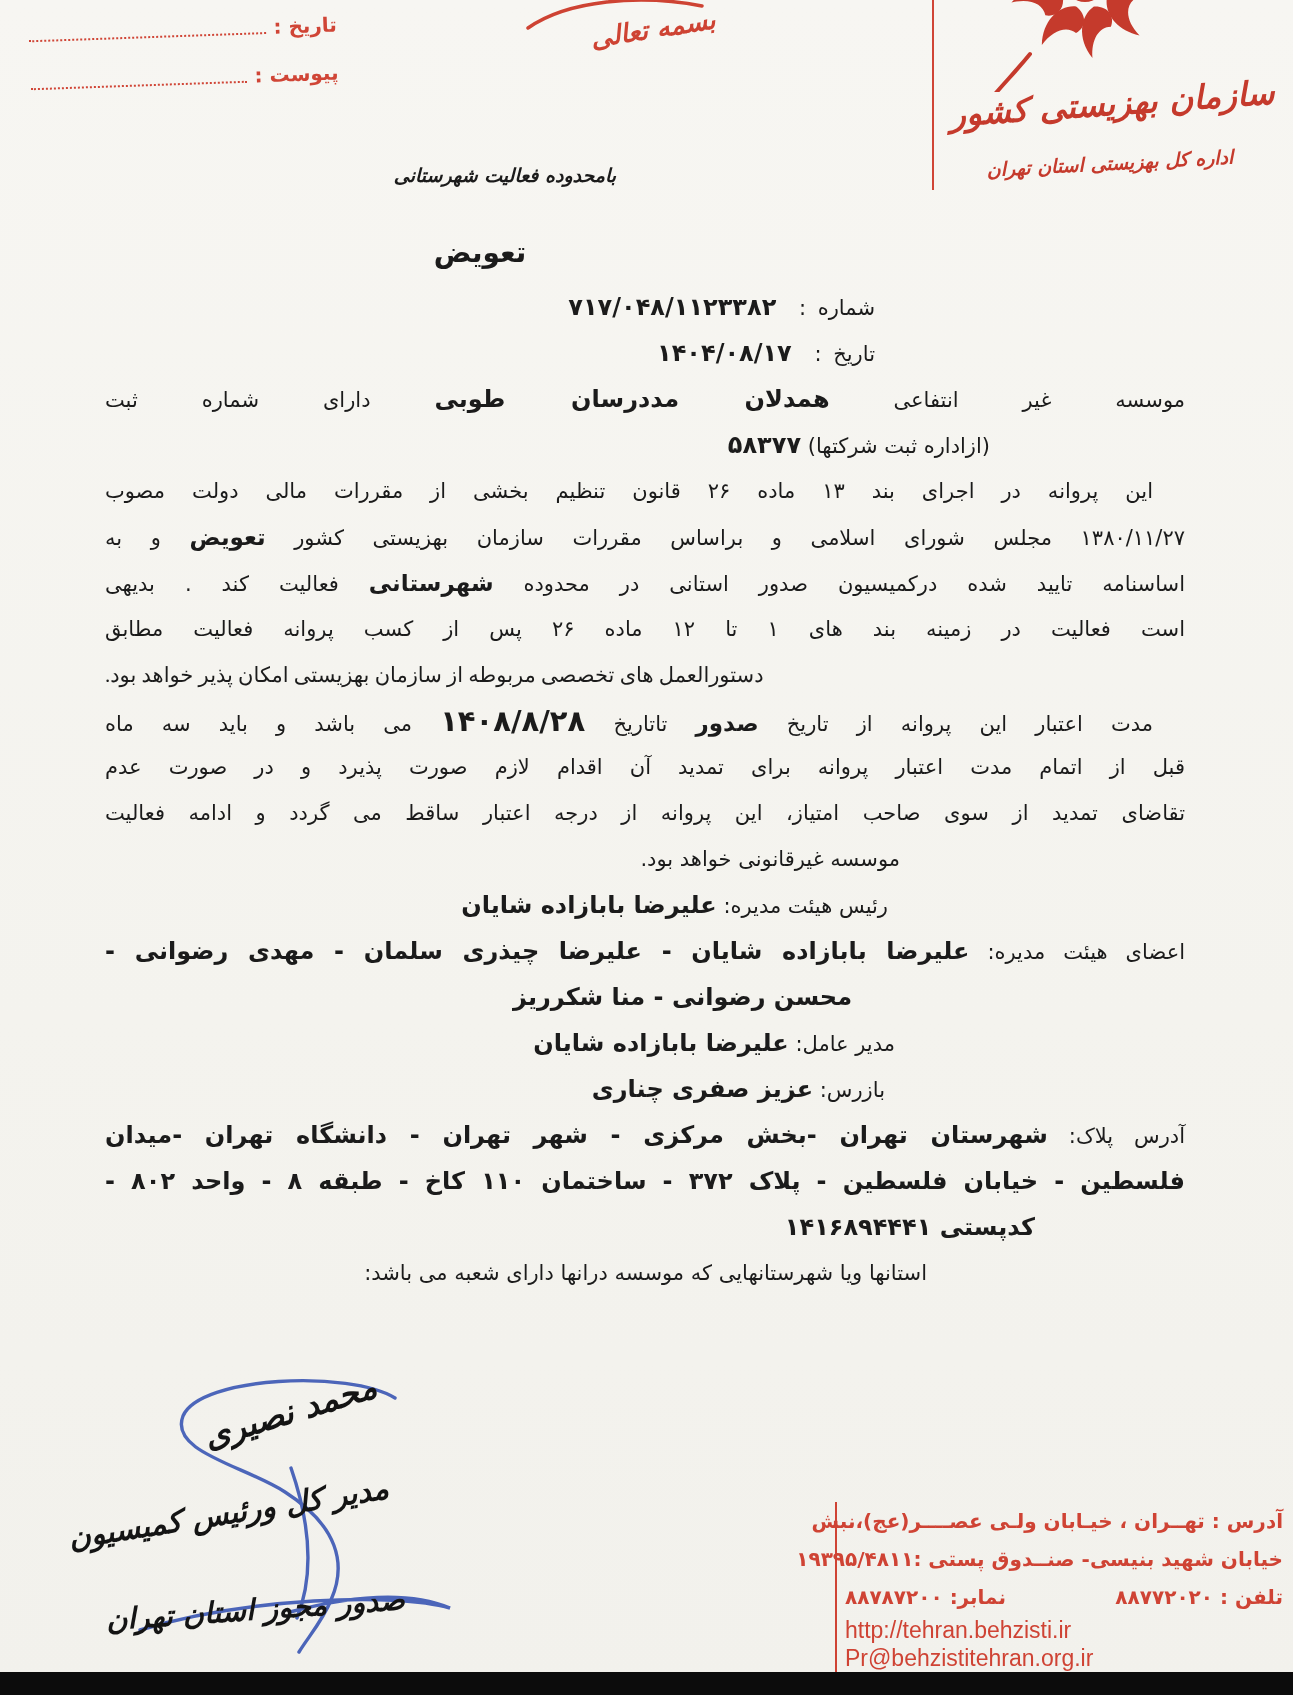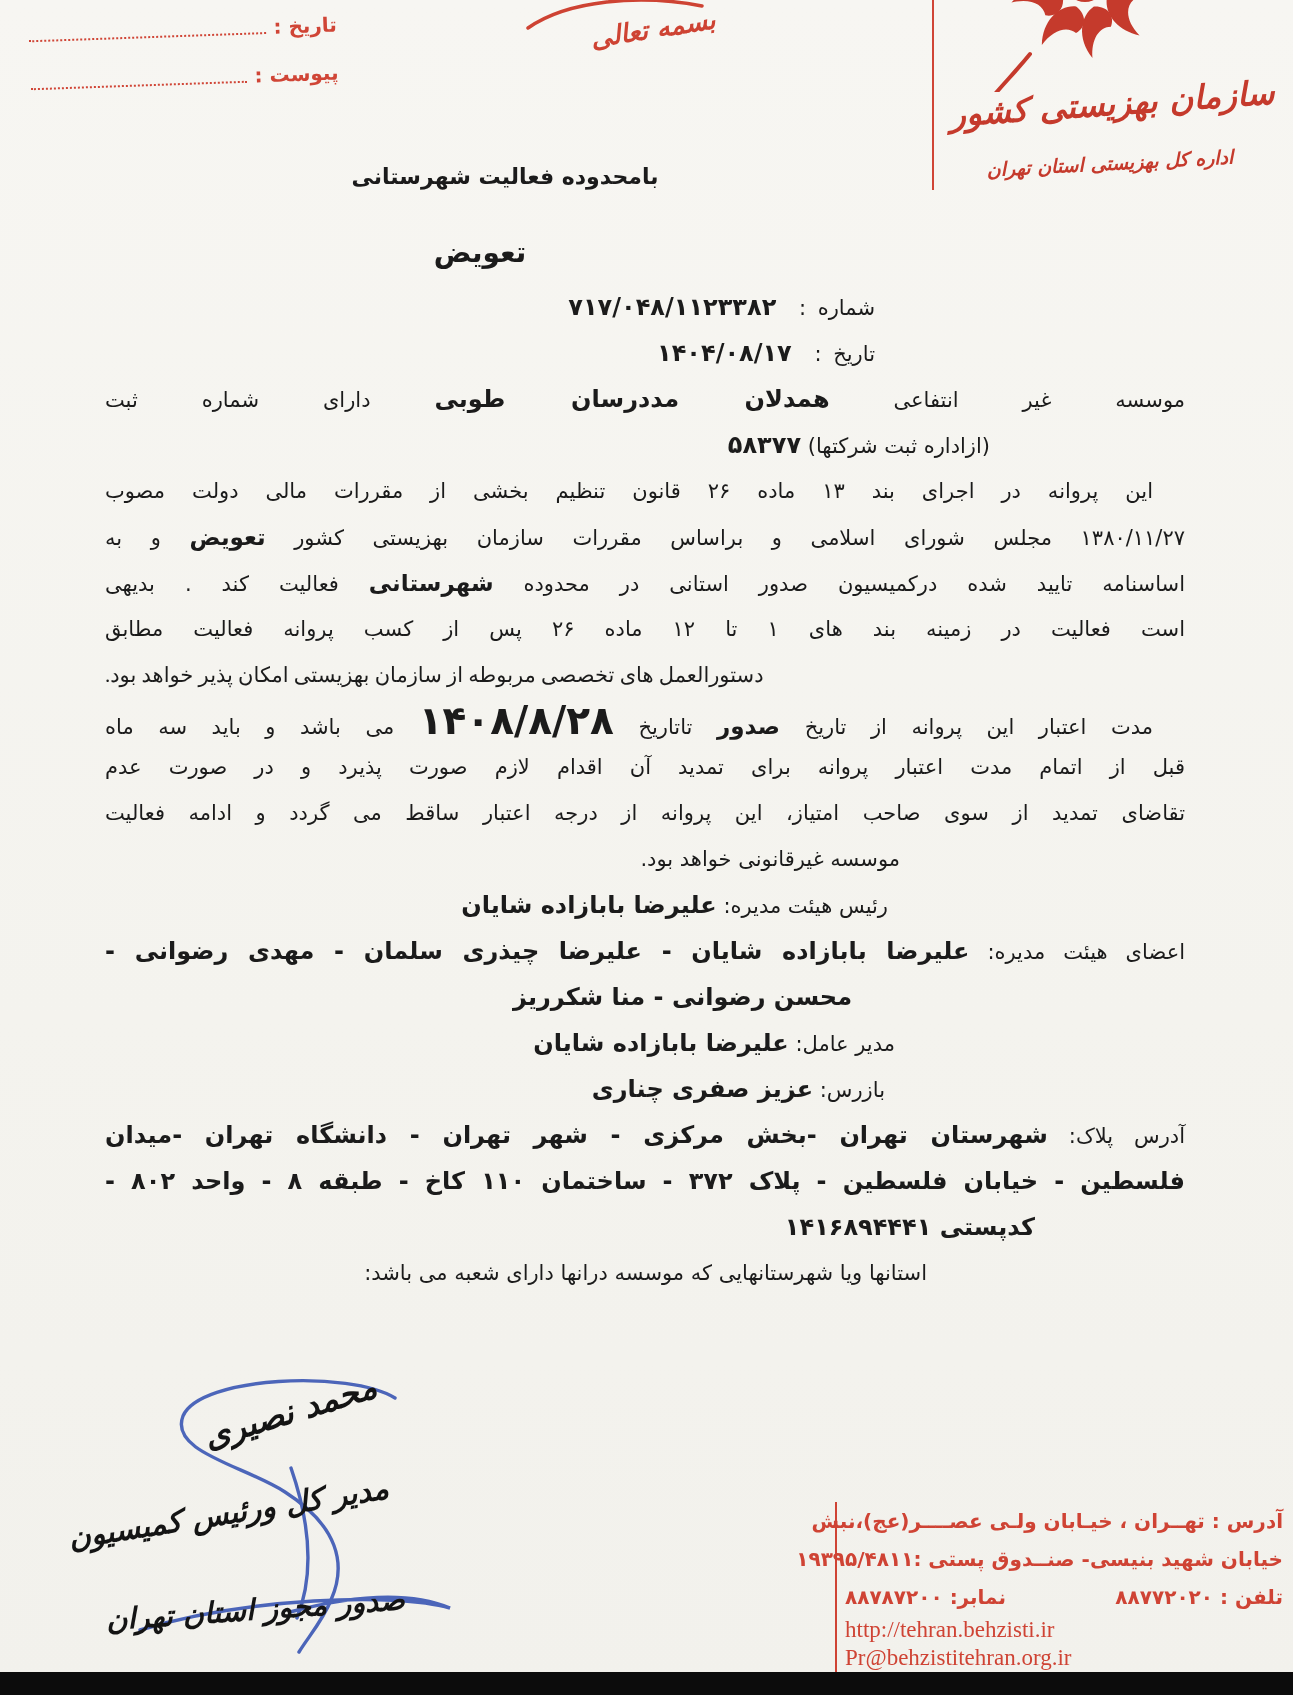--- a/index.html
+++ b/index.html
@@ -20,49 +20,49 @@
     color:#ce4333;font-size:26px;font-weight:bold;font-style:italic;transform:rotate(-9deg);}
   
   .lh-line{position:absolute;left:932px;top:0;width:2px;height:190px;background:#d04536;}
   .flower{position:absolute;left:985px;top:-118px;}
   .org-name{position:absolute;left:938px;top:84px;width:348px;text-align:center;
     color:#c53a2c;font-size:33px;font-weight:bold;font-style:italic;transform:rotate(-4deg);white-space:nowrap;}
   .org-branch{position:absolute;left:945px;top:152px;width:330px;text-align:center;
     color:#c53a2c;font-size:19px;font-weight:bold;font-style:italic;transform:rotate(-3deg);white-space:nowrap;}
   
   .scope{position:absolute;left:340px;top:164px;width:330px;text-align:center;
-    font-size:22px;font-weight:bold;}
+    font-size:19px;font-weight:bold;font-style:italic;}
   .doctype{position:absolute;left:390px;top:236px;width:180px;text-align:center;
     font-size:28px;font-weight:bold;}
   
   .content{position:absolute;left:105px;top:284px;width:1080px;}
   .ln{font-size:21px;line-height:46px;height:46px;overflow:visible;}
   .j{text-align:justify;text-align-last:justify;}
   .r{text-align:right;}
   .last-l{text-align:left;text-align-last:left;font-family:Liberation Serif, serif;}
   .b{font-weight:bold;font-size:23px;}
   .bname{font-weight:bold;font-size:24px;}
   .bignum{font-weight:bold;font-size:24px;}
-  .bigdate{font-weight:bold;font-size:39px;}
+  .bigdate{font-weight:bold;font-size:29px;}
   .lbl{word-spacing:5px;margin-left:16px;}
   
   .sig-svg{position:absolute;left:95px;top:1368px;}
   .sig-name{position:absolute;left:200px;top:1392px;width:180px;text-align:center;
     font-size:33px;font-weight:bold;font-style:italic;transform:rotate(-17deg);white-space:nowrap;color:#141414;}
   .sig-title1{position:absolute;left:110px;top:1492px;width:280px;text-align:center;
     font-size:30px;font-weight:bold;font-style:italic;transform:rotate(-9deg);white-space:nowrap;color:#141414;}
   .sig-title2{position:absolute;left:125px;top:1592px;width:280px;text-align:center;
     font-size:29px;font-weight:bold;font-style:italic;transform:rotate(-4deg);white-space:nowrap;color:#141414;}
   
   .footer{position:absolute;left:835px;top:1502px;width:448px;
     border-left:2px solid #cf4334;padding-left:8px;box-sizing:border-box;
     color:#cf4334;font-weight:bold;font-size:20px;}
   .f-j{text-align:justify;text-align-last:justify;line-height:38px;height:38px;white-space:nowrap;}
   .f-row{display:flex;justify-content:space-between;direction:rtl;line-height:38px;height:38px;}
-  .f-url{direction:ltr;text-align:left;font-family:Liberation Serif, serif;font-weight:normal;
+  .f-url{direction:ltr;text-align:left;font-family:Liberation Sans, sans-serif;font-weight:normal;
     font-size:23px;line-height:28px;height:28px;white-space:nowrap;}
   .scan-bar{position:absolute;left:0;right:0;bottom:0;height:23px;background:#0c0c0c;}
 </style>
 </head>
 <body>
 
 <div class="page">
 
   <div class="corner">
     <div class="corner-row">

